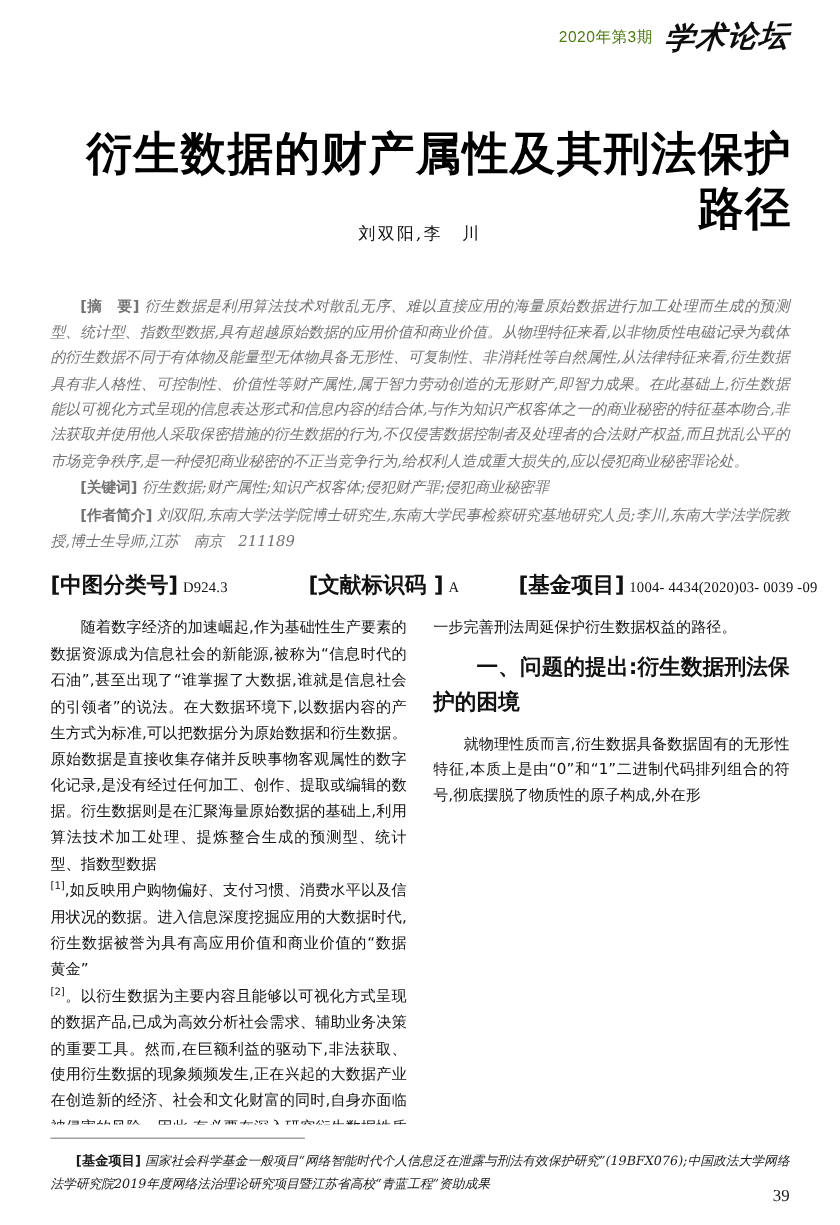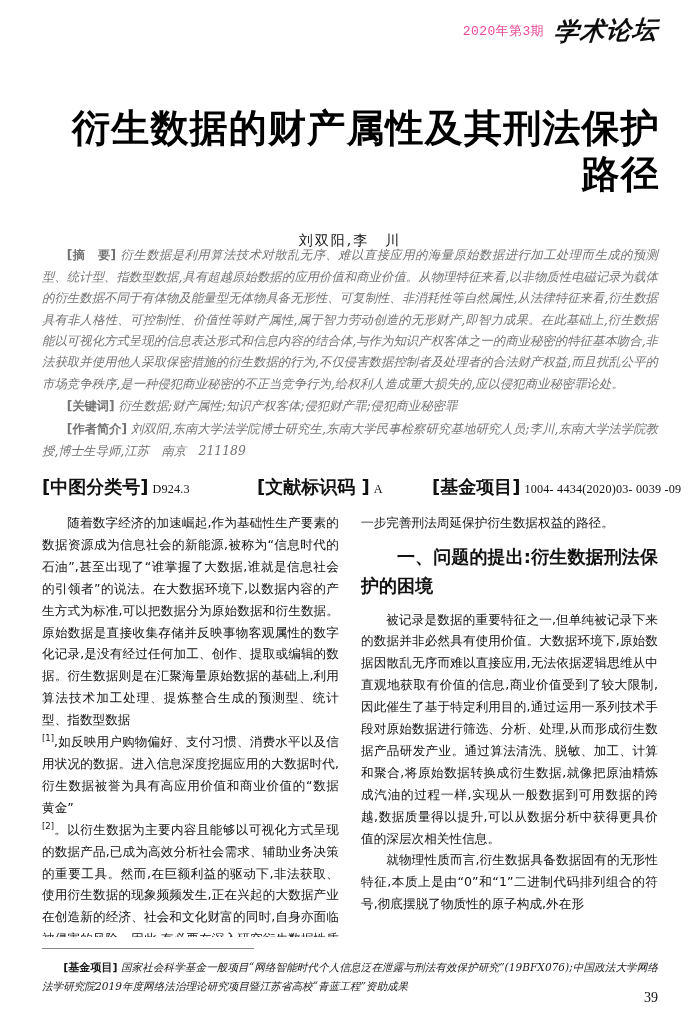--- a/index.html
+++ b/index.html
@@ -29,24 +29,24 @@
   
   .masthead {
     position: absolute;
     top: 18px;
     right: 42px;
     display: flex;
     align-items: flex-end;
     gap: 10px;
   }
   .masthead-issue {
-    font-family: Liberation Mono, monospace;
+    font-family: Liberation Sans, sans-serif;
     font-size: 13px;
     letter-spacing: 0.4px;
-    color: #ec4899;
+    color: #4d7c0f;
     padding-bottom: 3px;
     white-space: nowrap;
   }
   .masthead-journal {
     font-family: "DejaVu Serif", serif;
     font-size: 25px;
     font-weight: 700;
     font-style: italic;
     letter-spacing: 1px;
     color: #0d0d0d;
@@ -72,21 +72,20 @@
   .authors {
     position: absolute;
     top: 186px;
     left: 40px;
     width: 620px;
     text-align: center;
     font-family: "DejaVu Serif", serif;
     font-size: 14px;
     letter-spacing: 2px;
     color: #111;
-    margin-top: 46px;
   }
 
   
   .meta {
     position: absolute;
     top: 232px;
     left: 42px;
     width: 616px;
     font-family: "DejaVu Serif", serif;
     font-size: 12.4px;
@@ -265,21 +264,20 @@
 
     <div class="col">
       <p>随着数字经济的加速崛起,作为基础性生产要素的数据资源成为信息社会的新能源,被称为“信息时代的石油”,甚至出现了“谁掌握了大数据,谁就是信息社会的引领者”的说法。在大数据环境下,以数据内容的产生方式为标准,可以把数据分为原始数据和衍生数据。原始数据是直接收集存储并反映事物客观属性的数字化记录,是没有经过任何加工、创作、提取或编辑的数据。衍生数据则是在汇聚海量原始数据的基础上,利用算法技术加工处理、提炼整合生成的预测型、统计型、指数型数据</p>
       <p class="cont"><sup class="ref">[1]</sup><span>,如反映用户购物偏好、支付习惯、消费水平以及信用状况的数据。进入信息深度挖掘应用的大数据时代,衍生数据被誉为具有高应用价值和商业价值的“数据黄金”</span></p>
       <p class="cont"><sup class="ref">[2]</sup><span>。以衍生数据为主要内容且能够以可视化方式呈现的数据产品,已成为高效分析社会需求、辅助业务决策的重要工具。然而,在巨额利益的驱动下,非法获取、使用衍生数据的现象频频发生,正在兴起的大数据产业在创造新的经济、社会和文化财富的同时,自身亦面临被侵害的风险。因此,有必要在深入研究衍生数据性质的基础上,进</span></p>
     </div>
 
     <div class="col">
       <p class="cont">一步完善刑法周延保护衍生数据权益的路径。</p>
       <p class="sec-head">一、问题的提出:衍生数据刑法保护的困境</p>
-      <p>被记录是数据的重要特征之一,但单纯被记录下来的数据并非必然具有使用价值。大数据环境下,原始数据因散乱无序而难以直接应用,无法依据逻辑思维从中直观地获取有价值的信息,商业价值受到了较大限制,因此催生了基于特定利用目的,通过运用一系列技术手段对原始数据进行筛选、分析、处理,从而形成衍生数据产品研发产业。通过算法清洗、脱敏、加工、计算和聚合,将原始数据转换成衍生数据,就像把原油精炼成汽油的过程一样,实现从一般数据到可用数据的跨越,数据质量得以提升,可以从数据分析中获得更具价值的深层次相关性信息。</p>
       <p>就物理性质而言,衍生数据具备数据固有的无形性特征,本质上是由“0”和“1”二进制代码排列组合的符号,彻底摆脱了物质性的原子构成,外在形</p>
     </div>
 
   </div>
 
   <div class="fn-rule"></div>
   <div class="footnote">
     <span class="tag">[基金项目]</span>
     <span>国家社会科学基金一般项目“网络智能时代个人信息泛在泄露与刑法有效保护研究”(19BFX076);中国政法大学网络法学研究院2019年度网络法治理论研究项目暨江苏省高校“青蓝工程”资助成果</span>
   </div>

